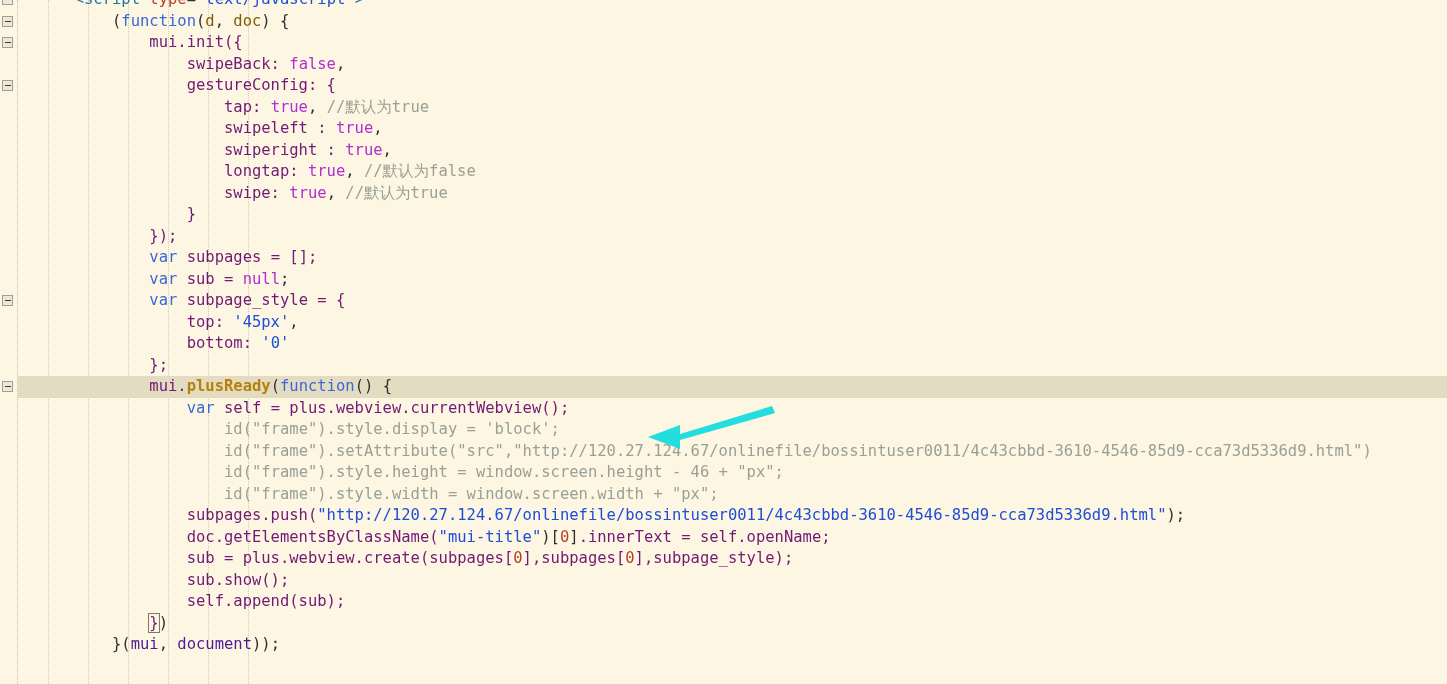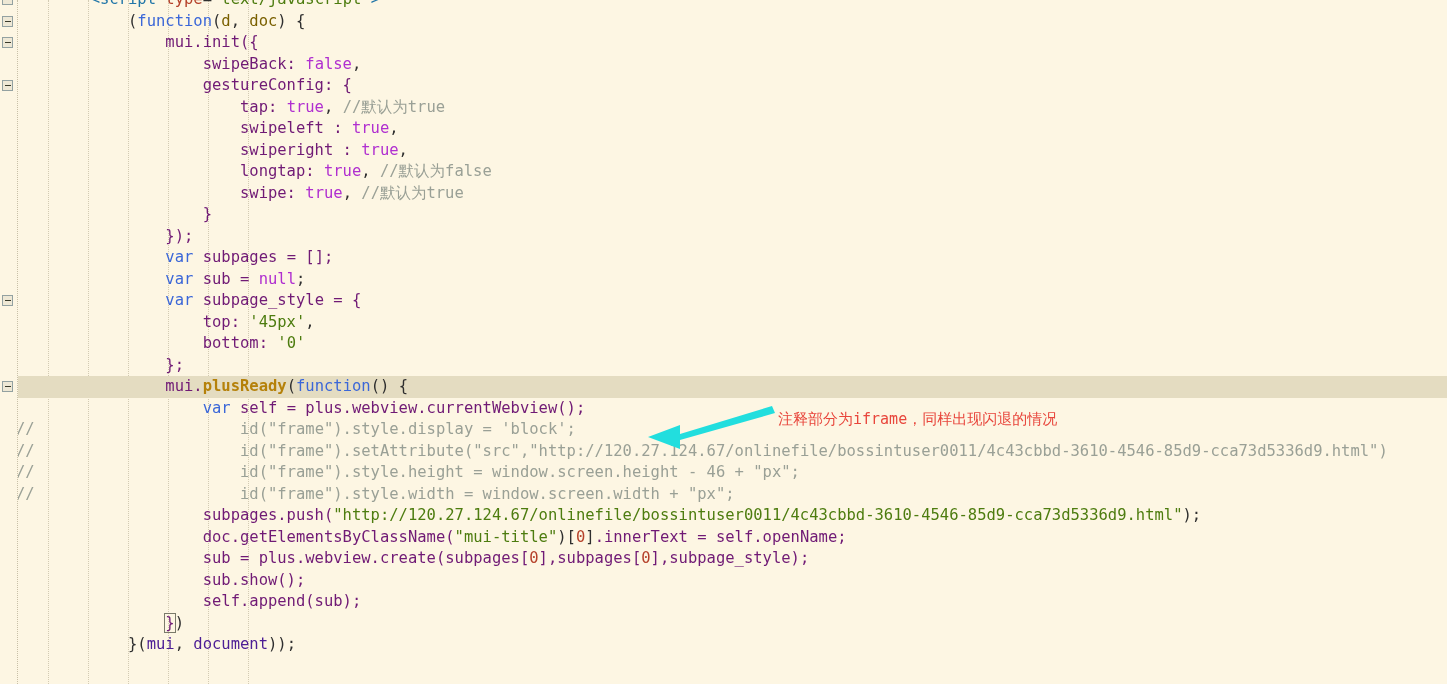--- a/index.html
+++ b/index.html
@@ -45,31 +45,31 @@
     z-index:3;
     font-size:15.5px;
     line-height:21.5px;
     white-space:pre;
   }
   .line{
     position:relative;height:21.5px;
     white-space:pre;
     padding-left:0;
   }
-  .line .txt{ position:relative; z-index:3;padding-left:16px; }
+  .line .txt{ position:relative; z-index:3; }
   .hl{
     position:absolute;left:0;right:0;height:21.5px;
     background:#e4dcc1;z-index:2;
   }
   
   .t-def  { color:#701a75; }
   .t-kw   { color:#3b67d8; }      
   .t-tag  { color:#2176a8; }      
   .t-attr { color:#b5412a; }      
-  .t-str  { color:#4d7c0f; }      
+  .t-str  { color:#1d4ed8; }      
   .t-bool { color:#b02fd0; }      
   .t-com  { color:#9aa096; }      
   .t-fn   { color:#b5810a;font-weight:bold; }      
   .t-par  { color:#7a6000; }      
   .t-num  { color:#b5412a; }      
   .t-pun  { color:#2f2f2f; }
   .t-grn  { color:#4c1d95; }
   
   .slash  { color:#9aa096; }
   
@@ -115,15 +115,14 @@
       <div class="fold" style="top: 381px;"></div>
       <div class="gutter-line" style="left: 17px; top: 0px; height: 684px;"></div>
     </div>
 
   <div class="code" id="code"><div class="line" style="position: absolute; left: 0px; top: -11px; width: 1447px;"><span class="txt"><span class="t-def">        </span><span class="t-tag">&lt;</span><span class="t-tag">script</span><span class="t-def"> </span><span class="t-attr">type</span><span class="t-pun">=</span><span class="t-str">"text/javascript"</span><span class="t-tag">&gt;</span></span></div><div class="line" style="position: absolute; left: 0px; top: 10.5px; width: 1447px;"><span class="txt"><span class="t-pun">            (</span><span class="t-kw">function</span><span class="t-pun">(</span><span class="t-par">d</span><span class="t-pun">, </span><span class="t-par">doc</span><span class="t-pun">) {</span></span></div><div class="line" style="position: absolute; left: 0px; top: 32px; width: 1447px;"><span class="txt"><span class="t-def">                mui.init({</span></span></div><div class="line" style="position: absolute; left: 0px; top: 53.5px; width: 1447px;"><span class="txt"><span class="t-def">                    swipeBack: </span><span class="t-bool">false</span><span class="t-pun">,</span></span></div><div class="line" style="position: absolute; left: 0px; top: 75px; width: 1447px;"><span class="txt"><span class="t-def">                    gestureConfig: {</span></span></div><div class="line" style="position: absolute; left: 0px; top: 96.5px; width: 1447px;"><span class="txt"><span class="t-def">                        tap: </span><span class="t-bool">true</span><span class="t-pun">, </span><span class="t-com">//默认为true</span></span></div><div class="line" style="position: absolute; left: 0px; top: 118px; width: 1447px;"><span class="txt"><span class="t-def">                        swipeleft : </span><span class="t-bool">true</span><span class="t-pun">,</span></span></div><div class="line" style="position: absolute; left: 0px; top: 139.5px; width: 1447px;"><span class="txt"><span class="t-def">                        swiperight : </span><span class="t-bool">true</span><span class="t-pun">,</span></span></div><div class="line" style="position: absolute; left: 0px; top: 161px; width: 1447px;"><span class="txt"><span class="t-def">                        longtap: </span><span class="t-bool">true</span><span class="t-pun">, </span><span class="t-com">//默认为false</span></span></div><div class="line" style="position: absolute; left: 0px; top: 182.5px; width: 1447px;"><span class="txt"><span class="t-def">                        swipe: </span><span class="t-bool">true</span><span class="t-pun">, </span><span class="t-com">//默认为true</span></span></div><div class="line" style="position: absolute; left: 0px; top: 204px; width: 1447px;"><span class="txt"><span class="t-def">                    }</span></span></div><div class="line" style="position: absolute; left: 0px; top: 225.5px; width: 1447px;"><span class="txt"><span class="t-def">                });</span></span></div><div class="line" style="position: absolute; left: 0px; top: 247px; width: 1447px;"><span class="txt"><span class="t-def">                </span><span class="t-kw">var</span><span class="t-def"> subpages = [];</span></span></div><div class="line" style="position: absolute; left: 0px; top: 268.5px; width: 1447px;"><span class="txt"><span class="t-def">                </span><span class="t-kw">var</span><span class="t-def"> sub = </span><span class="t-bool">null</span><span class="t-pun">;</span></span></div><div class="line" style="position: absolute; left: 0px; top: 290px; width: 1447px;"><span class="txt"><span class="t-def">                </span><span class="t-kw">var</span><span class="t-def"> subpage_style = {</span></span></div><div class="line" style="position: absolute; left: 0px; top: 311.5px; width: 1447px;"><span class="txt"><span class="t-def">                    top: </span><span class="t-str">'45px'</span><span class="t-pun">,</span></span></div><div class="line" style="position: absolute; left: 0px; top: 333px; width: 1447px;"><span class="txt"><span class="t-def">                    bottom: </span><span class="t-str">'0'</span></span></div><div class="line" style="position: absolute; left: 0px; top: 354.5px; width: 1447px;"><span class="txt"><span class="t-def">                };</span></span></div><div class="line" style="position: absolute; left: 0px; top: 376px; width: 1447px;"><div class="hl" style="top: 0px; background: rgb(228, 220, 193);"></div><span class="txt"><span class="t-def">                mui.</span><span class="t-fn">plusReady</span><span class="t-pun">(</span><span class="t-kw">function</span><span class="t-pun">() {</span></span></div><div class="line" style="position: absolute; left: 0px; top: 397.5px; width: 1447px;"><span class="txt"><span class="t-def">                    </span><span class="t-kw">var</span><span class="t-def"> self = plus.webview.currentWebview();</span></span></div><div class="line" style="position: absolute; left: 0px; top: 419px; width: 1447px;"><span class="txt"><span class="slash">//</span><span class="t-com">                      id("frame").style.display = 'block';</span></span></div><div class="line" style="position: absolute; left: 0px; top: 440.5px; width: 1447px;"><span class="txt"><span class="slash">//</span><span class="t-com">                      id("frame").setAttribute("src","http://120.27.124.67/onlinefile/bossintuser0011/4c43cbbd-3610-4546-85d9-cca73d5336d9.html")</span></span></div><div class="line" style="position: absolute; left: 0px; top: 462px; width: 1447px;"><span class="txt"><span class="slash">//</span><span class="t-com">                      id("frame").style.height = window.screen.height - 46 + "px";</span></span></div><div class="line" style="position: absolute; left: 0px; top: 483.5px; width: 1447px;"><span class="txt"><span class="slash">//</span><span class="t-com">                      id("frame").style.width = window.screen.width + "px";</span></span></div><div class="line" style="position: absolute; left: 0px; top: 505px; width: 1447px;"><span class="txt"><span class="t-def">                    subpages.push(</span><span class="t-str">"http://120.27.124.67/onlinefile/bossintuser0011/4c43cbbd-3610-4546-85d9-cca73d5336d9.html"</span><span class="t-pun">);</span></span></div><div class="line" style="position: absolute; left: 0px; top: 526.5px; width: 1447px;"><span class="txt"><span class="t-def">                    doc.getElementsByClassName(</span><span class="t-str">"mui-title"</span><span class="t-pun">)[</span><span class="t-num">0</span><span class="t-pun">]</span><span class="t-def">.innerText = self.openName;</span></span></div><div class="line" style="position: absolute; left: 0px; top: 548px; width: 1447px;"><span class="txt"><span class="t-def">                    sub = plus.webview.create(subpages[</span><span class="t-num">0</span><span class="t-def">],subpages[</span><span class="t-num">0</span><span class="t-def">],subpage_style);</span></span></div><div class="line" style="position: absolute; left: 0px; top: 569.5px; width: 1447px;"><span class="txt"><span class="t-def">                    sub.show();</span></span></div><div class="line" style="position: absolute; left: 0px; top: 591px; width: 1447px;"><span class="txt"><span class="t-def">                    self.append(sub);</span></span></div><div class="line" style="position: absolute; left: 0px; top: 612.5px; width: 1447px;"><span class="txt"><span class="t-def">                </span><span class="t-def bracebox">}</span><span class="t-pun">)</span></span></div><div class="line" style="position: absolute; left: 0px; top: 634px; width: 1447px;"><span class="txt"><span class="t-pun">            }(</span><span class="t-grn">mui</span><span class="t-pun">, </span><span class="t-grn">document</span><span class="t-pun">));</span></span></div></div>
 
   <svg class="anno-arrow" id="annoArrow" width="130" height="46" style="left:646px;top:404px;" viewBox="0 0 130 46">
     <polygon id="arrowPoly" points="126,2 34,30 34,21 2,33 34,45 34,36 129,9" fill="#22dede"></polygon>
   </svg>
 
-  <div class="anno-text" id="annoText" style="left: 778px; top: 410px; color: rgb(232, 70, 60);">注释部分为iframe，同样出现闪退的情况</div>
 
 </div>
 
 </body></html>

